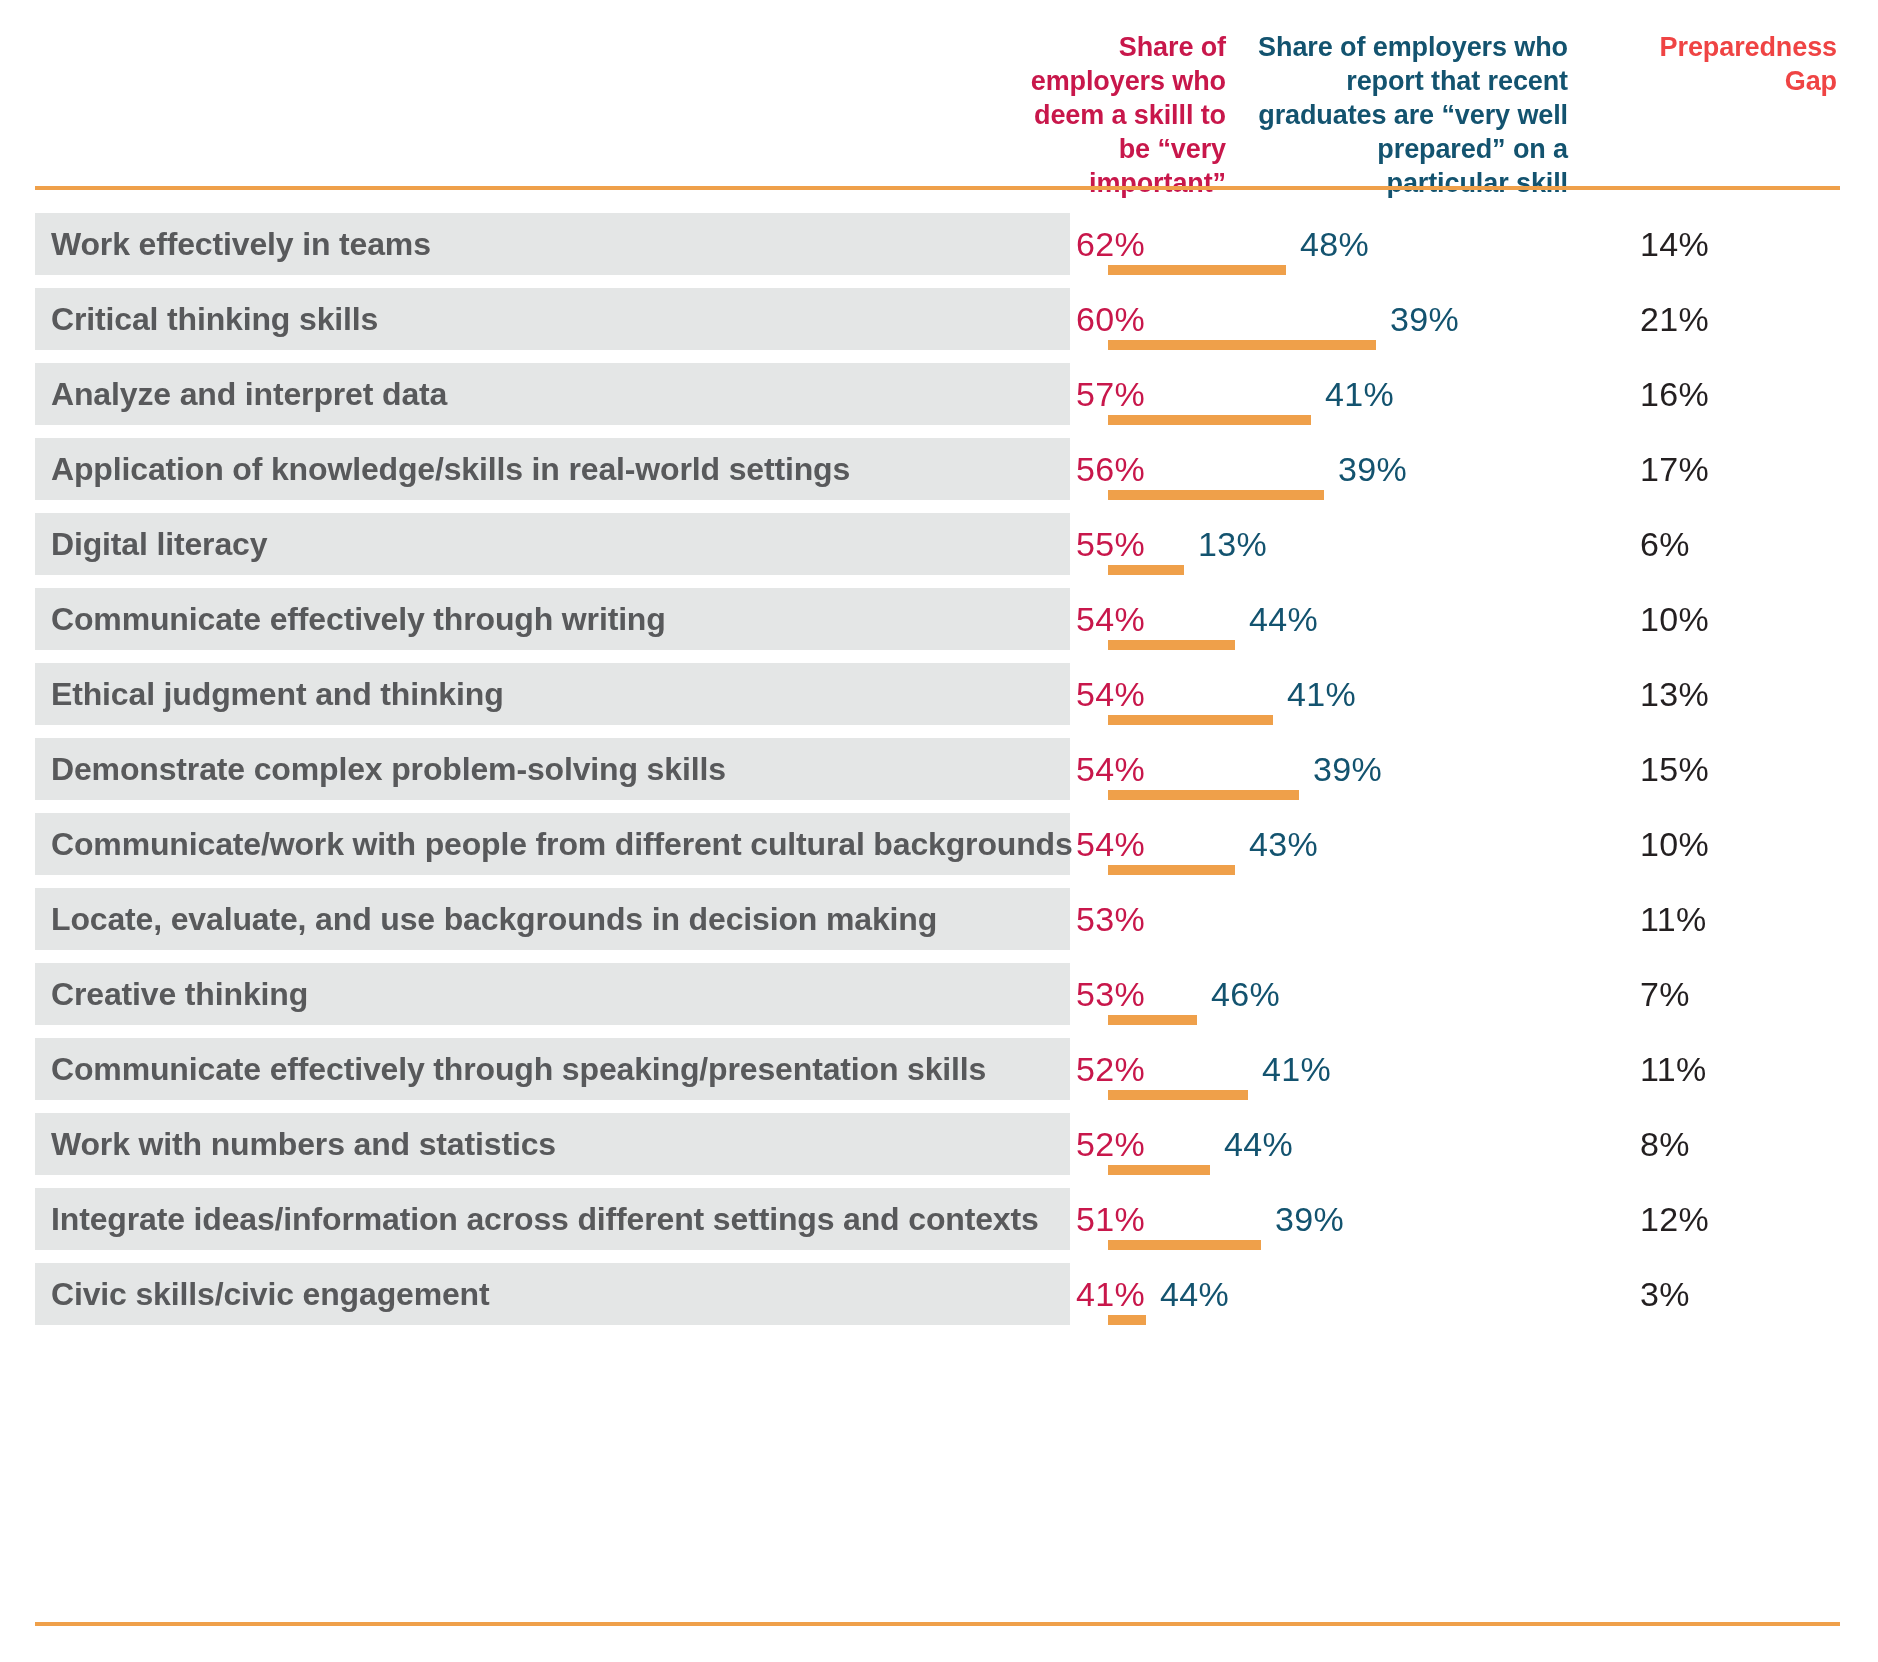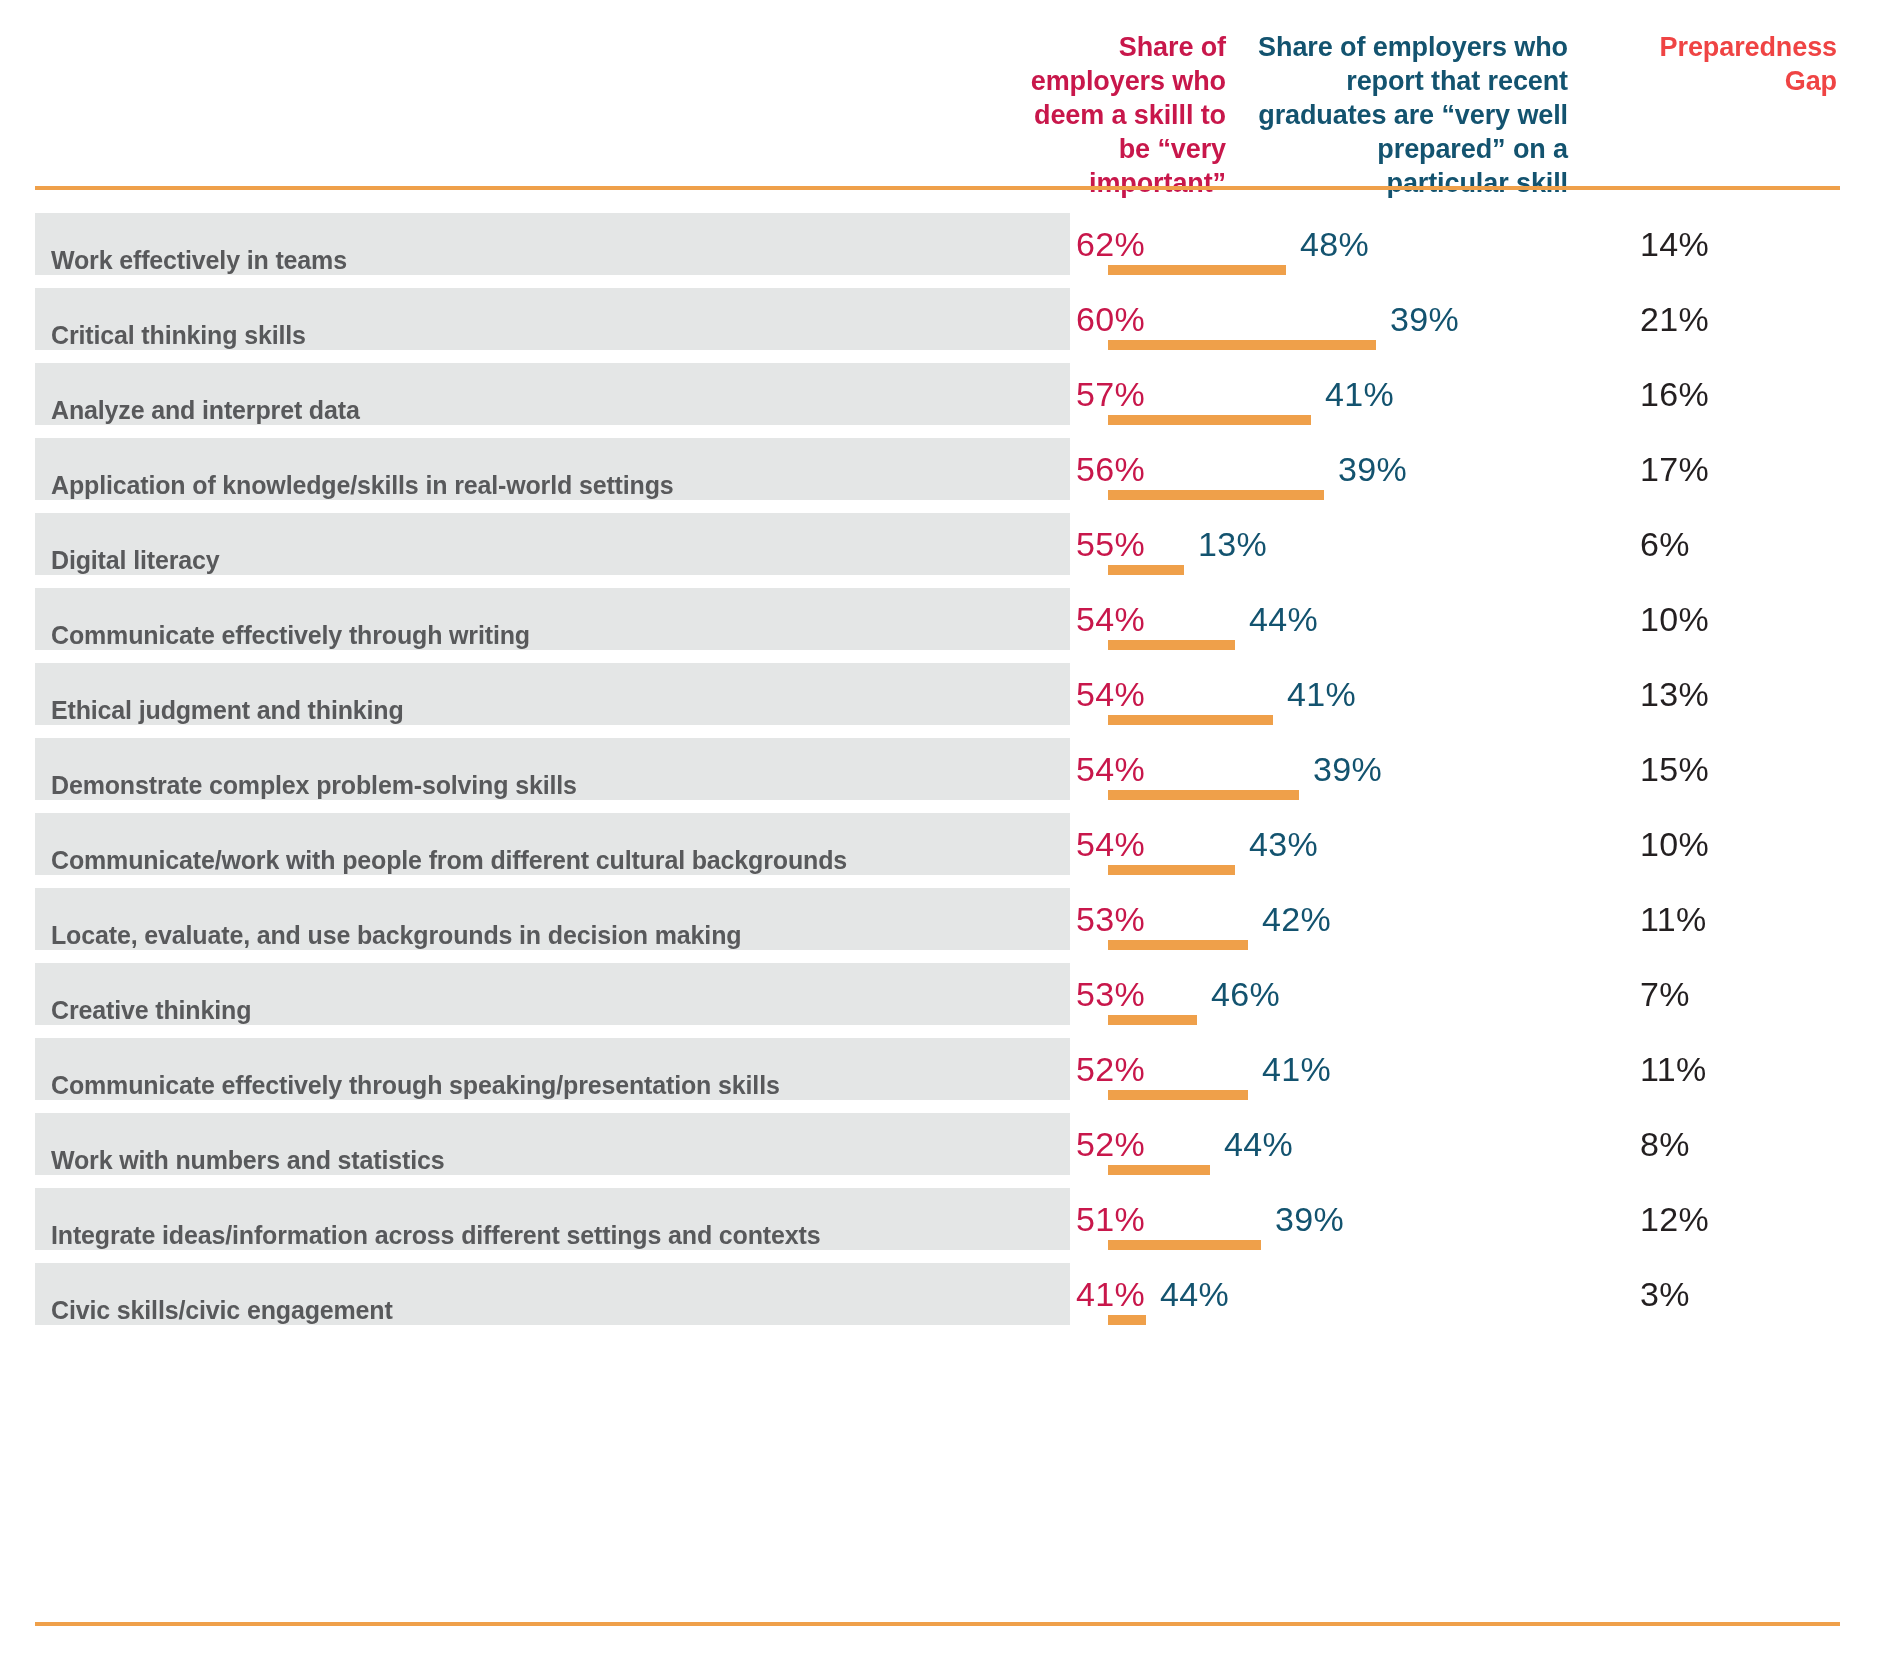--- a/index.html
+++ b/index.html
@@ -50,25 +50,24 @@
     height:75px;
   }
   .band{
     position:absolute;left:35px;top:0;
     width:1035px;height:62px;
     background:#E4E6E6;
   }
   .label{
     position:absolute;left:51px;top:0;
     height:62px;line-height:62px;
-    font-size:25px;font-weight:bold;
+    font-size:32px;font-weight:bold;
     color:#58595B;
     white-space:nowrap;
     letter-spacing:-0.15px;
-    margin-top:16px;
   }
   .imp{
     position:absolute;left:985px;top:0;
     width:160px;height:62px;line-height:62px;
     text-align:right;
     font-size:34px;
     color:#C8174B;
     letter-spacing:0.3px;
   }
   .barwrap{
@@ -200,24 +199,20 @@
         <div class="barwrap">
           <div class="bar" style="width: 127px;"></div>
           <div class="prep">43%</div>
         </div>
         <div class="gap">10%</div>
       </div>
       <div class="row">
         <div class="band"></div>
         <div class="label">Locate, evaluate, and use backgrounds in decision making</div>
         <div class="imp">53%</div>
-        <div class="barwrap">
-          <div class="bar" style="width: 140px;"></div>
-          <div class="prep">42%</div>
-        </div>
         <div class="gap">11%</div>
       </div>
       <div class="row">
         <div class="band"></div>
         <div class="label">Creative thinking</div>
         <div class="imp">53%</div>
         <div class="barwrap">
           <div class="bar" style="width: 89px;"></div>
           <div class="prep">46%</div>
         </div>

